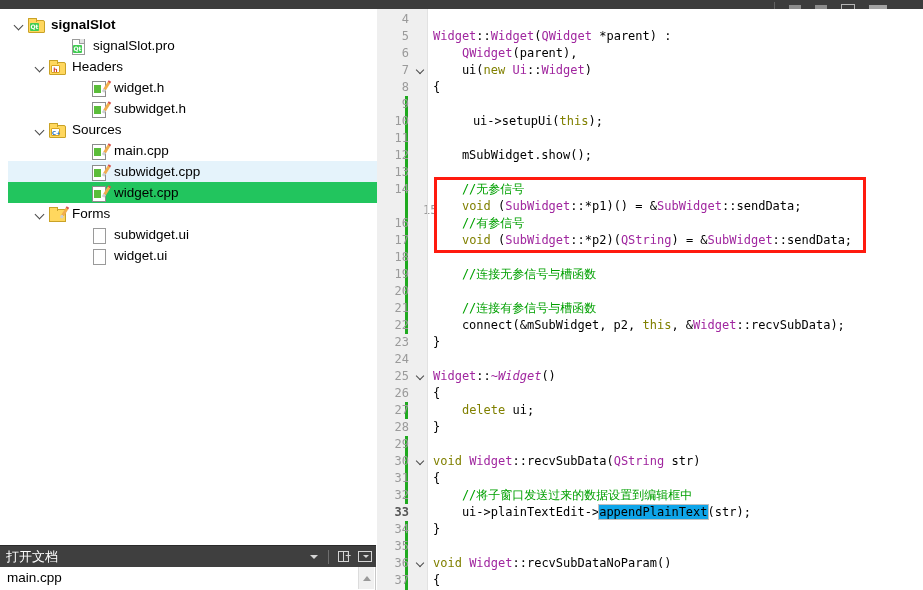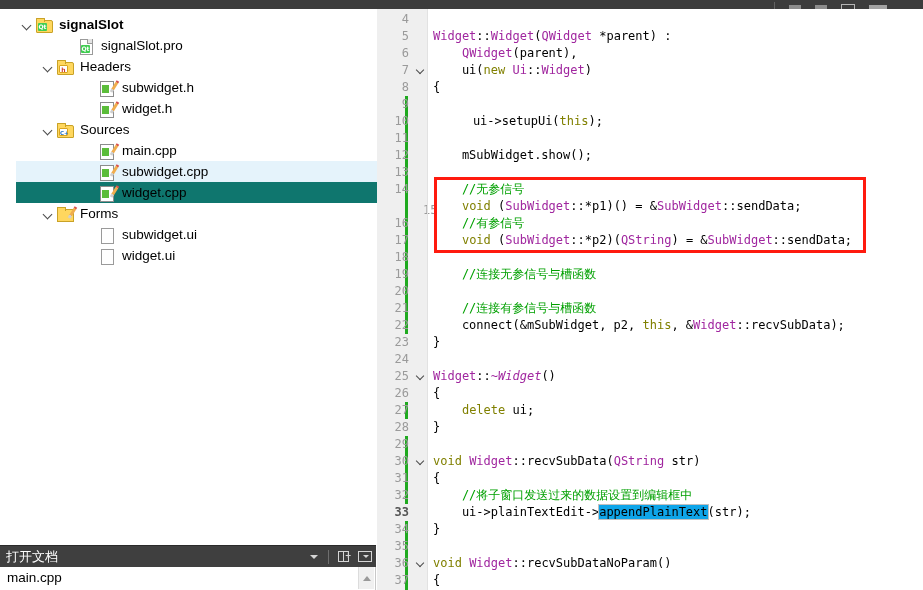--- a/index.html
+++ b/index.html
@@ -27,38 +27,38 @@
     position: absolute; right: 36px; top: 0;
     height: 9px; display: flex; align-items: flex-end; gap: 14px;
   }
   .tb-ic { width: 12px; height: 4px; background: #9a9a9a; opacity: .85; }
   .tb-ic.sep { width: 1px; height: 7px; background: #6a6a6a; }
   .tb-ic.box { width: 14px; height: 5px; background: transparent; border: 1px solid #c9c9c9; border-bottom: none; }
   .tb-ic.plain { width: 18px; height: 4px; background: #b5b5b5; }
 
   
   .sidebar {
-    position: absolute; left: 16px; top: 9px;
+    position: absolute; left: 8px; top: 9px;
     width: 376px; height: 544px;
     background: #ffffff;
     border-right: 1px solid #c8c8c8;
     overflow: hidden;
   }
   .tree { padding-top: 5px; }
   .node {
     position: relative;
     height: 21px;
     display: flex; align-items: center;
     font-size: 13.5px;
     color: #000000;
     white-space: nowrap;
     cursor: default;
   }
   .node.hover { background: #e5f3fb; }
-  .node.sel   { background: #0f766e; }
+  .node.sel   { background: #22c55e; }
   .twisty {
     width: 14px; height: 14px; flex: 0 0 14px;
     position: relative; margin-right: 2px;
   }
   .twisty.open::after {
     content: "";
     position: absolute; left: 3px; top: 4px;
     width: 6px; height: 6px;
     border-right: 1.6px solid #4a4a4a;
     border-bottom: 1.6px solid #4a4a4a;
@@ -308,30 +308,30 @@
           </span>
           <span class="lbl">Headers</span>
         </div>
         <div class="node">
           <span style="display: inline-block; width: 67px; flex: 0 0 67px;"></span>
           <span class="twisty"></span>
           <span class="ico src">
             <span class="grn"></span>
             <span class="pencil"></span>
           </span>
-          <span class="lbl">subwidget.h</span>
+          <span class="lbl">widget.h</span>
         </div>
         <div class="node">
           <span style="display: inline-block; width: 67px; flex: 0 0 67px;"></span>
           <span class="twisty"></span>
           <span class="ico src">
             <span class="grn"></span>
             <span class="pencil"></span>
           </span>
-          <span class="lbl">widget.h</span>
+          <span class="lbl">subwidget.h</span>
         </div>
         <div class="node">
           <span style="display: inline-block; width: 25px; flex: 0 0 25px;"></span>
           <span class="twisty open"></span>
           <span class="ico folder">
             <span class="badge cpp">C+</span>
           </span>
           <span class="lbl">Sources</span>
         </div>
         <div class="node">

